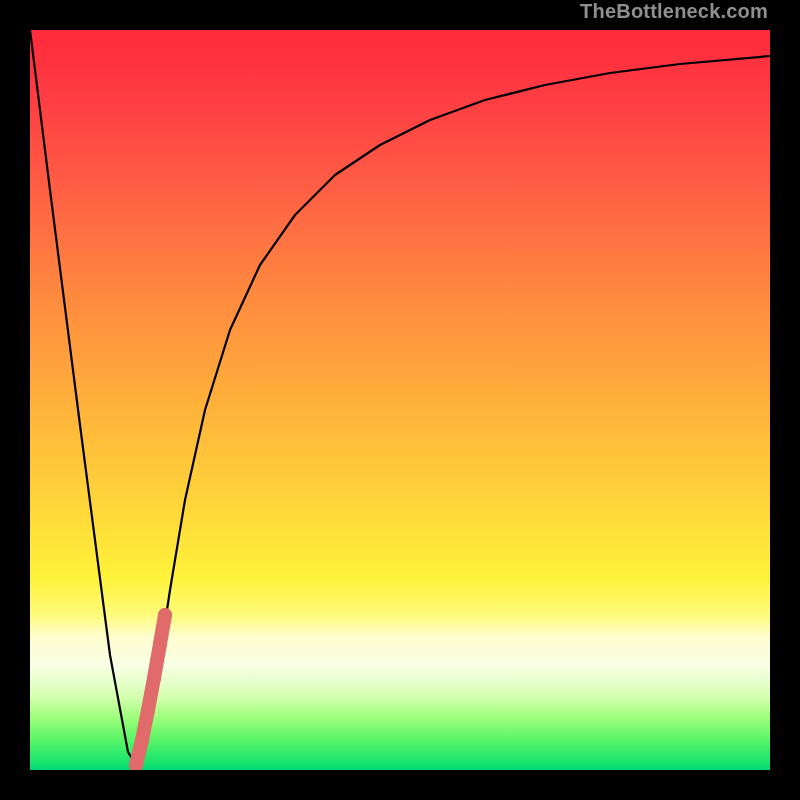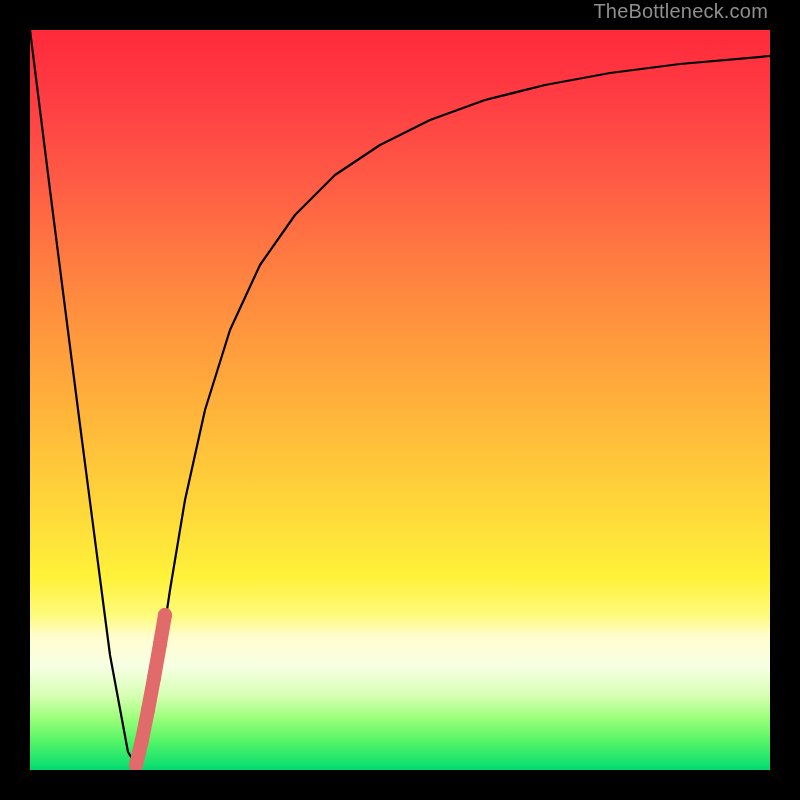--- a/index.html
+++ b/index.html
@@ -49,21 +49,21 @@
       #18e36e 99%,
       #00d873 100%
     );
   }
   .watermark {
     position: absolute;
     top: 0px;
     right: 32px;
     color: #8f8f8f;
     font-size: 20px;
-    font-weight: 400;
+    font-weight: 700;
     letter-spacing: 0.2px;
     user-select: none;
   }
   svg.curve {
     position: absolute;
     inset: 0;
     width: 100%;
     height: 100%;
   }
 </style>

